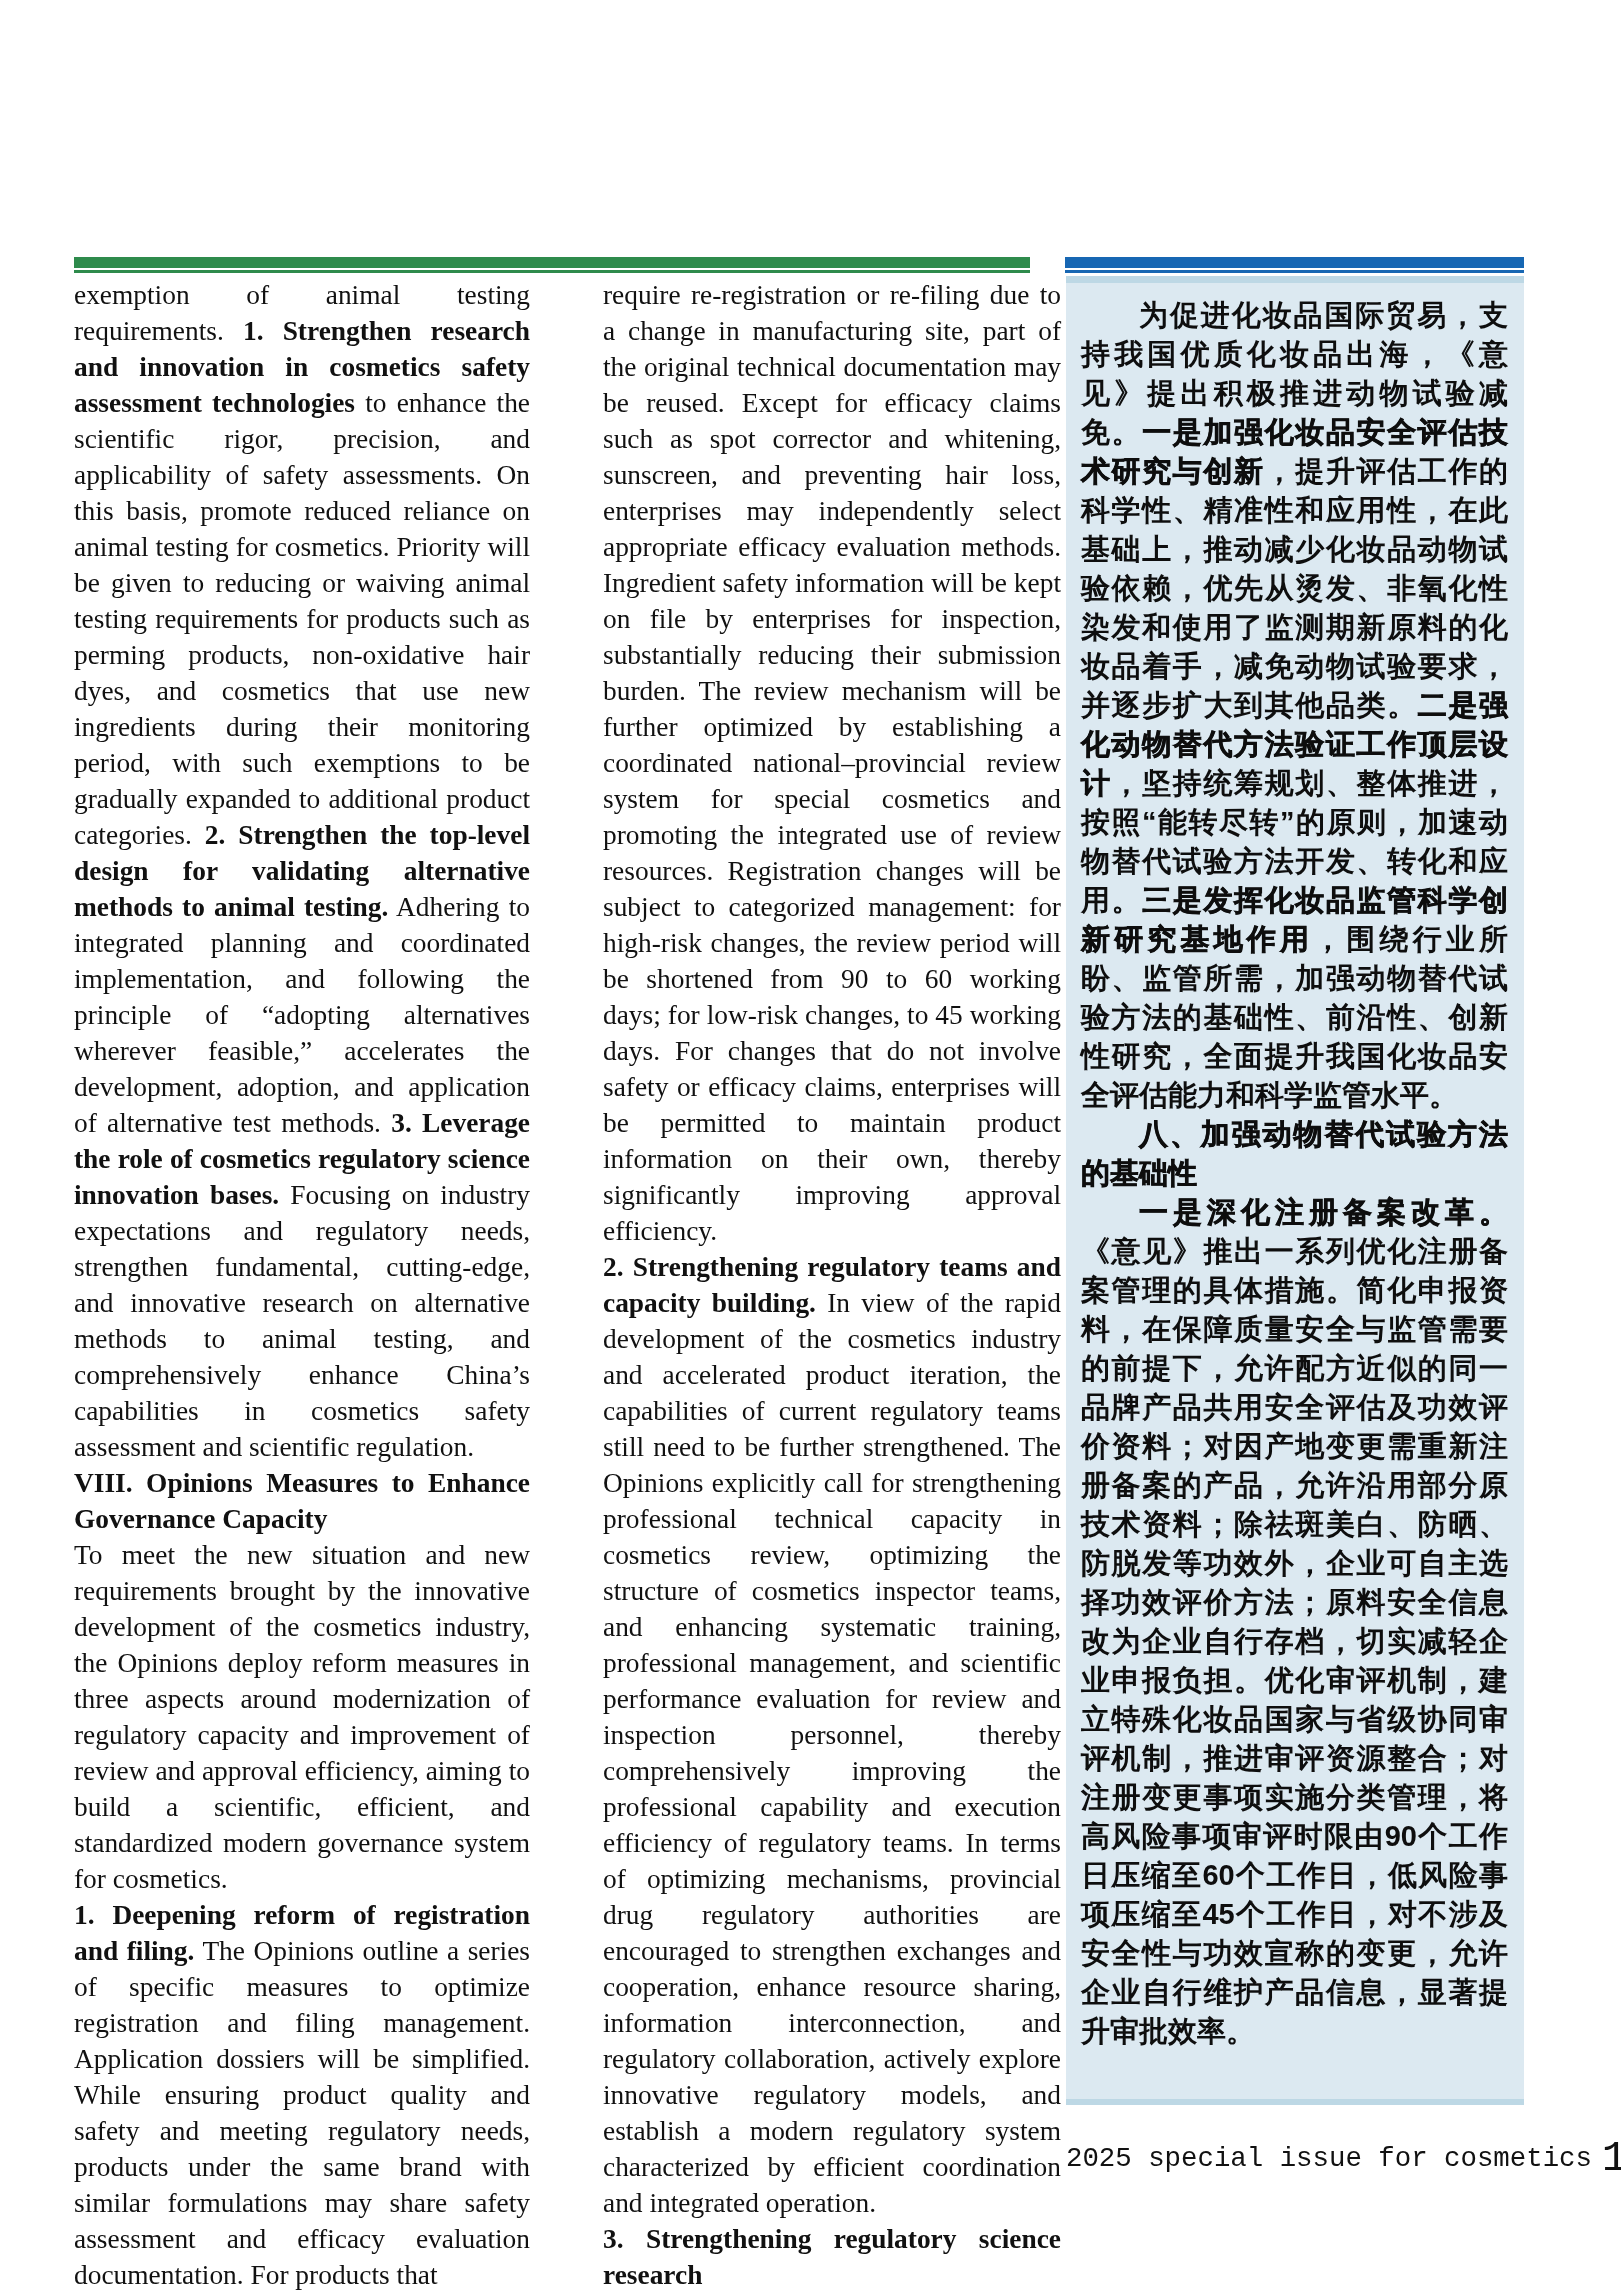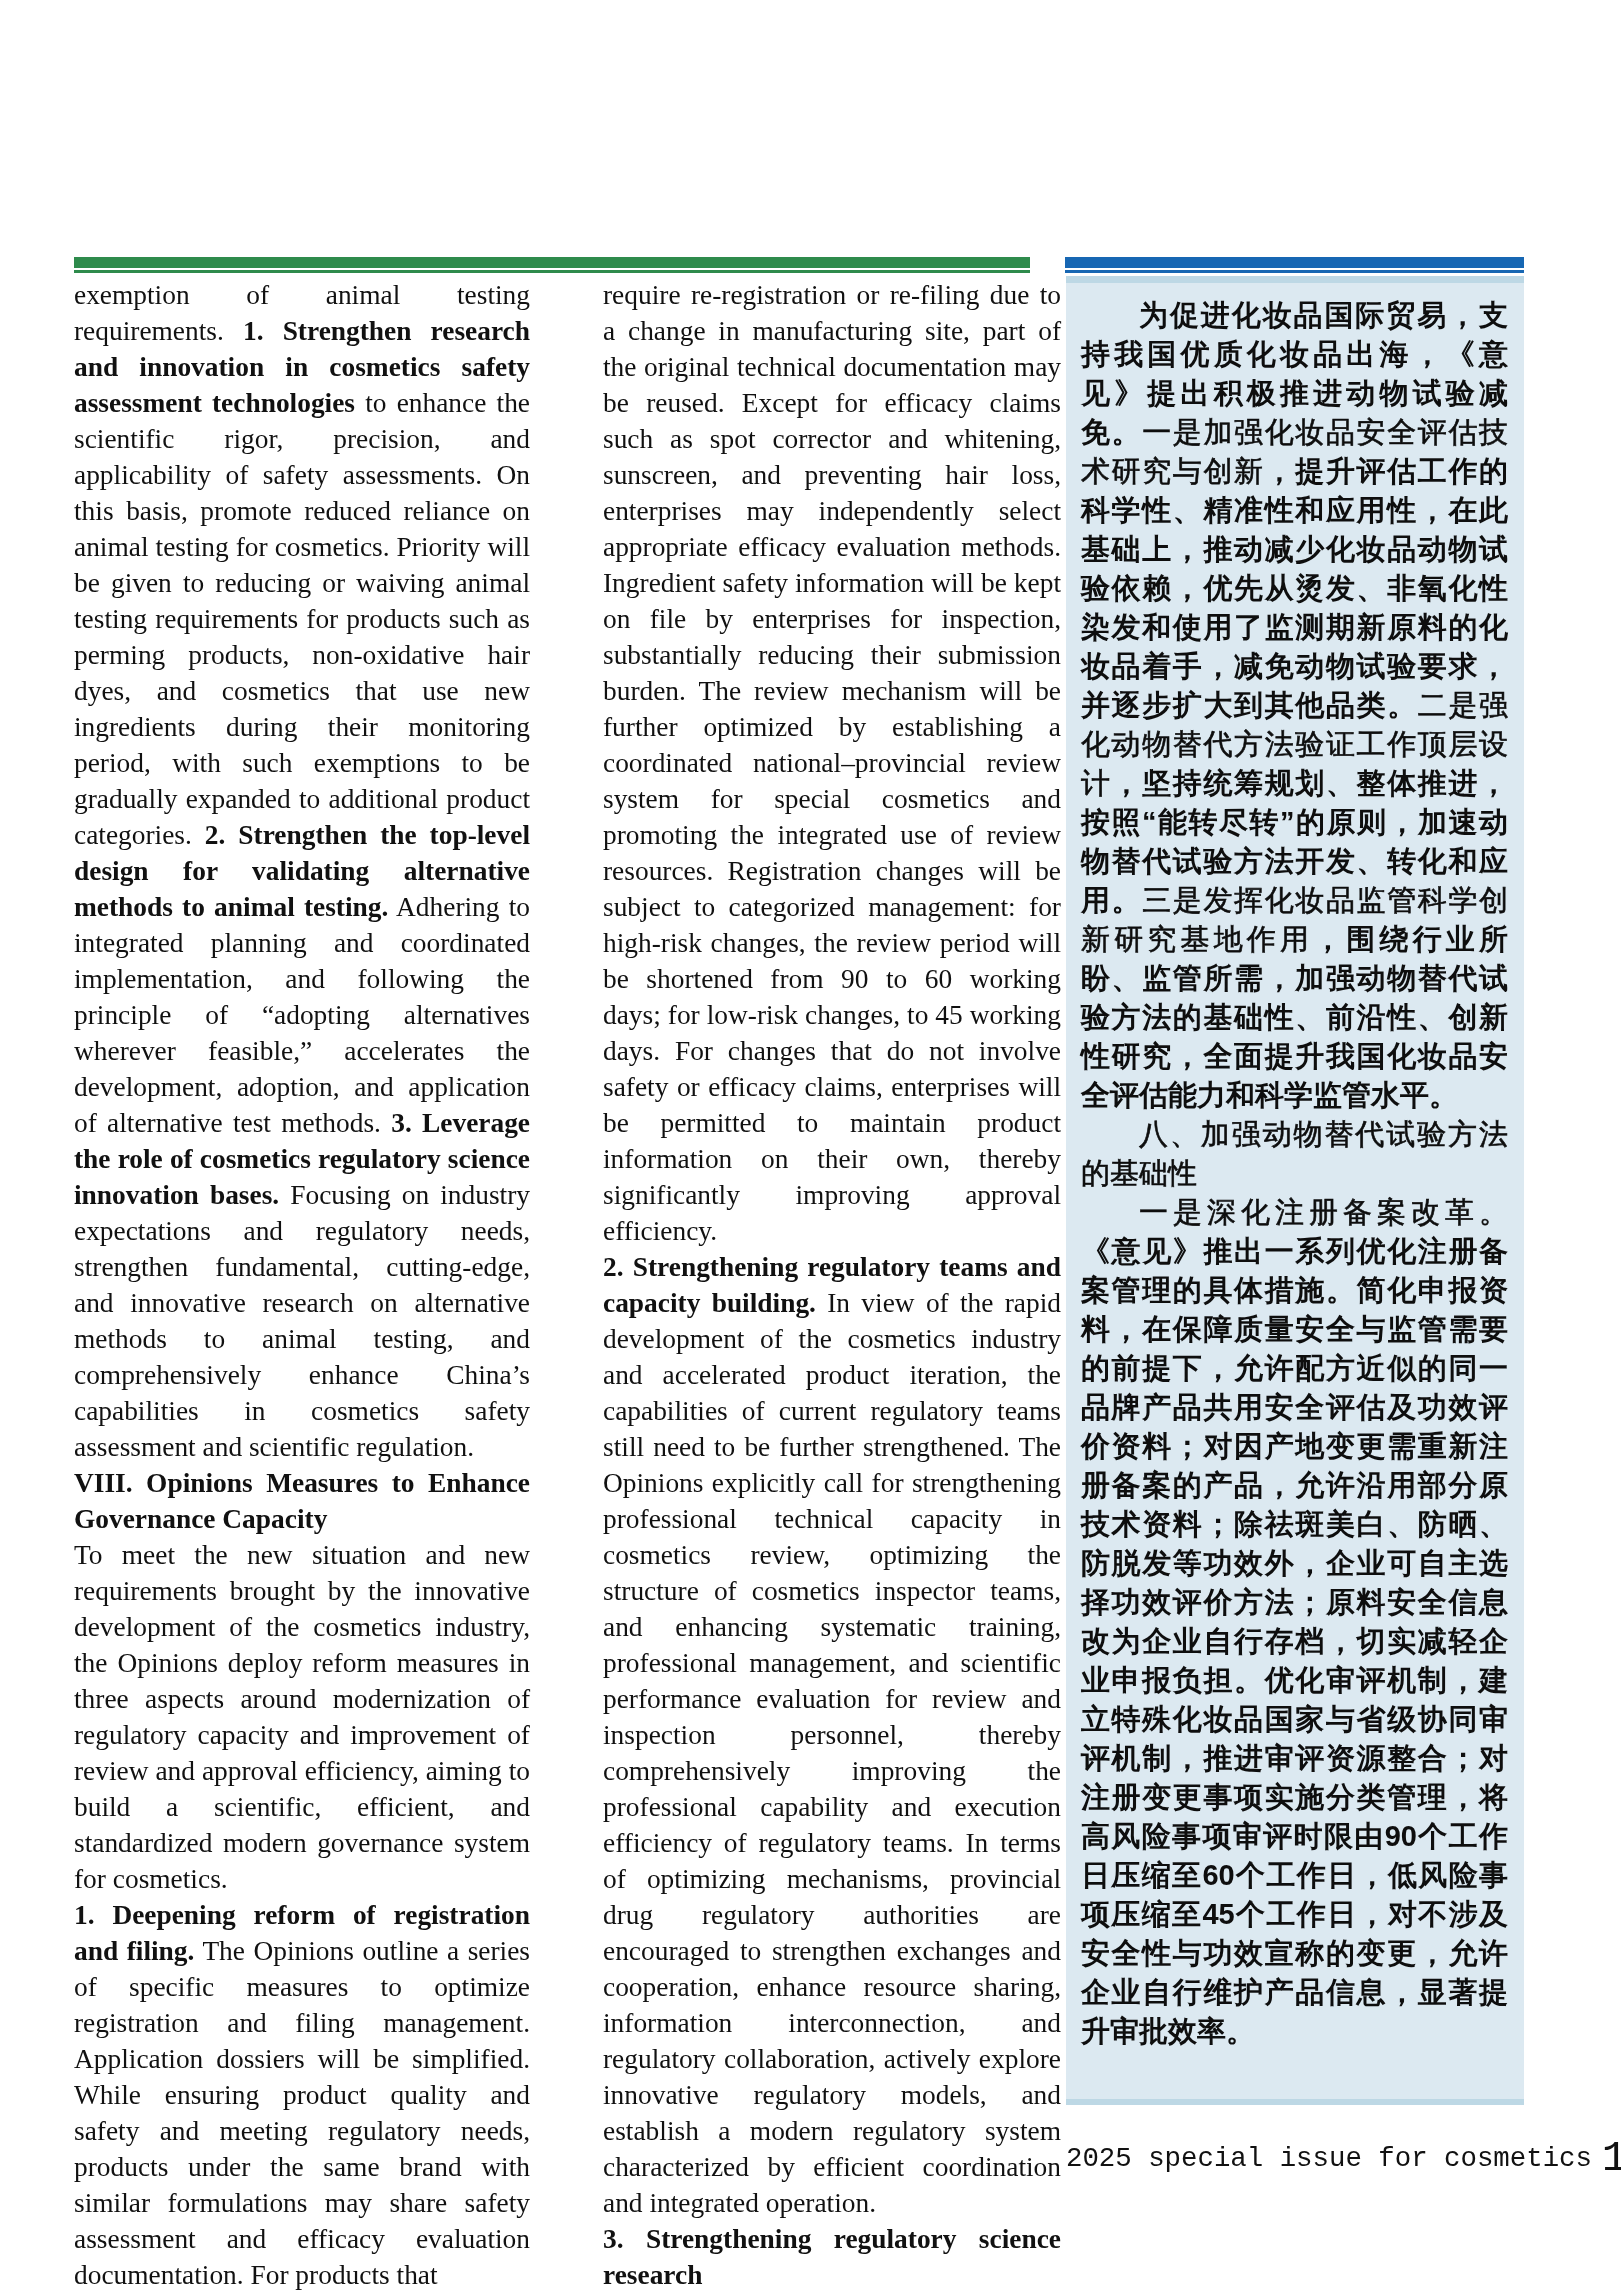--- a/index.html
+++ b/index.html
@@ -44,21 +44,21 @@
     left:1081px;top:296px;width:427px;
     font-family:"Liberation Sans", sans-serif;
     font-weight:700;
     font-size:29px;
     line-height:39px;
     color:#0e0e0e;
   }
   .col-cn p.indent{text-indent:2em;}
   .b{font-weight:bold;}
   .i{}
-  .h{font-weight:400;-webkit-text-stroke:0.6px #0e0e0e;}
+  .h{font-weight:700;-webkit-text-stroke:0.6px #0e0e0e;}
   
   .footer{
     position:absolute;
     top:2143px;
     left:1066px;
     width:458px;
     text-align:right;
     font-family:Liberation Mono, monospace;
     font-size:27.4px;
     color:#111111;

